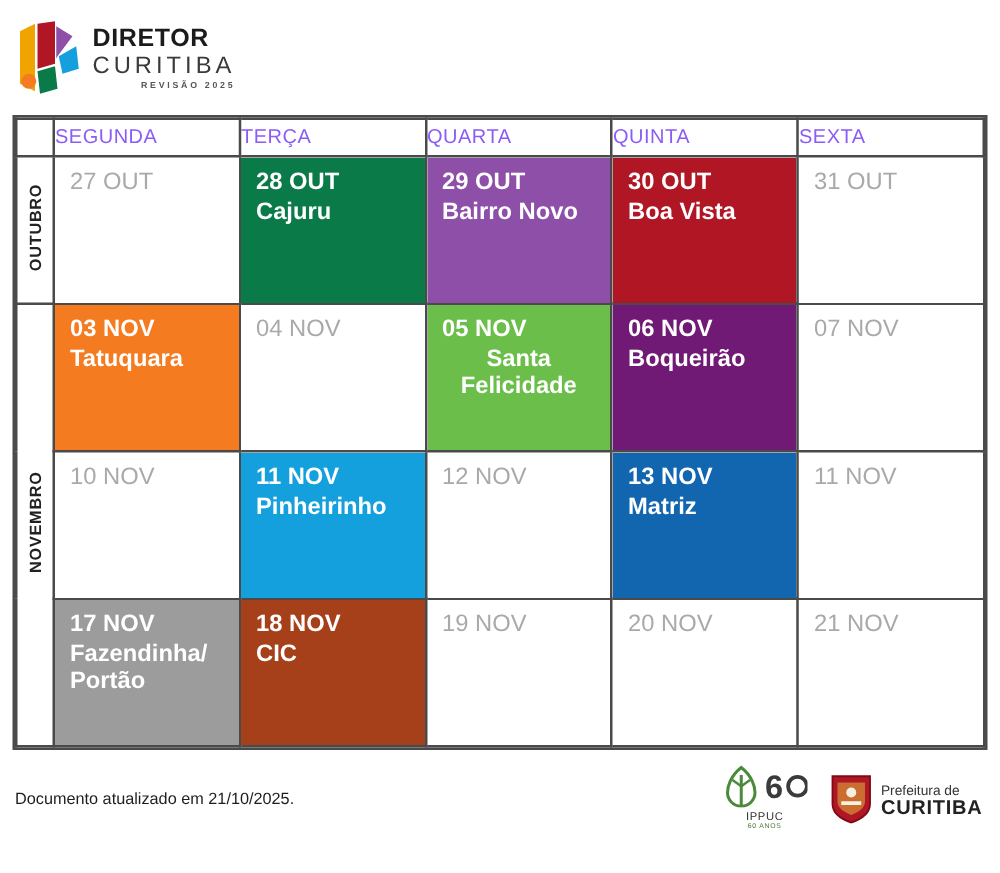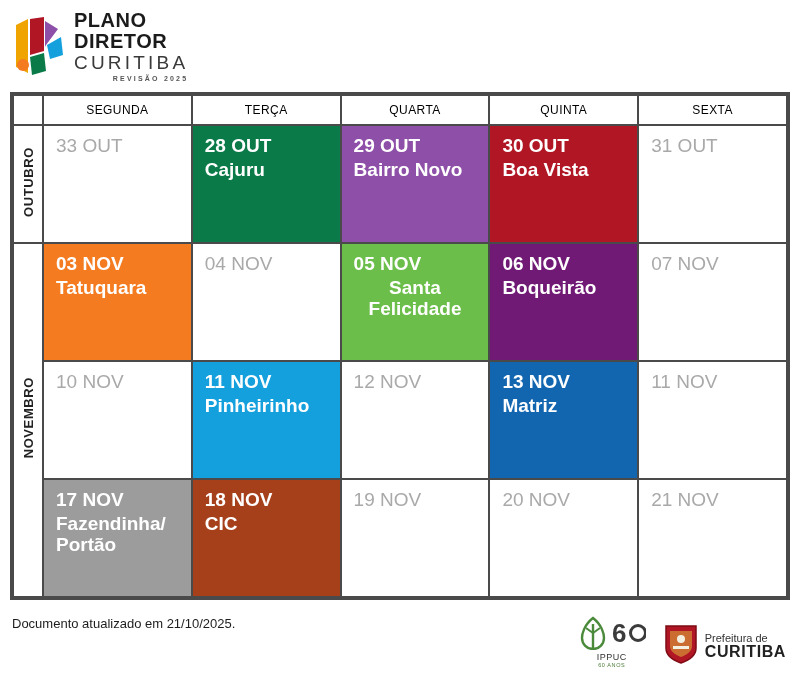--- a/index.html
+++ b/index.html
@@ -113,25 +113,25 @@
     writing-mode: vertical-rl;
     transform: rotate(180deg);
     font-size: 13px;
     font-weight: bold;
     letter-spacing: 0.6px;
     color: #222;
     white-space: nowrap;
   }
   th.dow {
     height: 30px;
-    font-size: 12px;
+    font-size: 16px;
     font-weight: normal;
-    color: #000000;
+    color: #8b5cf6;
     letter-spacing: 0.4px;
-    text-align: center;
+    text-align: left;
     background: #fff;
   }
   td.cell {
     height: 118px;
     vertical-align: top;
     background: #fff;
     position: relative;
   }
   .cell-inner {
     width: 100%;
@@ -157,21 +157,21 @@
     font-weight: normal;
     font-size: 19px;
   }
   .filled .date, .filled .place { color: #ffffff; }
 
   
   .footer {
     position: relative;
     height: 60px;
     display: flex;
-    align-items: flex-start;
+    align-items: center;
     padding: 16px 14px 0 12px;
   }
   .footer-note {
     font-size: 13px;
     color: #1d1d1d;
     flex: 1;
   }
   .footer-logos {
     display: flex;
     align-items: flex-end;
@@ -231,21 +231,20 @@
         <svg width="52" height="62" viewBox="0 0 52 62" xmlns="http://www.w3.org/2000/svg">
           <polygon points="2,10 14,4 14,58 2,52" fill="#f0a400"></polygon>
           <polygon points="16,4 30,2 30,36 16,40" fill="#b01624"></polygon>
           <polygon points="31,6 44,14 32,30 31,32" fill="#8e4fa8"></polygon>
           <polygon points="33,30 47,22 49,40 36,44" fill="#14a0dc"></polygon>
           <polygon points="16,42 30,38 32,56 18,60" fill="#0a7a48"></polygon>
           <circle cx="9" cy="50" r="6" fill="#f47b20"></circle>
         </svg>
       </div>
       <div class="logo-text">
-        <span class="l1">PLANO</span>
         <span class="l2">DIRETOR</span>
         <span class="l3">CURITIBA</span>
         <span class="l4">REVISÃO 2025</span>
       </div>
     </div>
   </div>
 
   <div class="calendar">
     <table class="cal">
       <tbody id="cal-body">
@@ -254,21 +253,21 @@
             <th class="dow">SEGUNDA</th>
             <th class="dow">TERÇA</th>
             <th class="dow">QUARTA</th>
             <th class="dow">QUINTA</th>
             <th class="dow">SEXTA</th>
           </tr>
           <tr>
             <td class="rail" rowspan="1"><span>OUTUBRO</span></td>
             <td class="cell empty">
               <div class="cell-inner">
-                <div class="date">33 OUT</div>
+                <div class="date">27 OUT</div>
               </div>
             </td>
             <td class="cell filled" style="background: rgb(10, 122, 72);">
               <div class="cell-inner">
                 <div class="date">28 OUT</div>
                 <div class="place">Cajuru</div>
               </div>
             </td>
             <td class="cell filled" style="background: rgb(142, 79, 168);">
               <div class="cell-inner">

